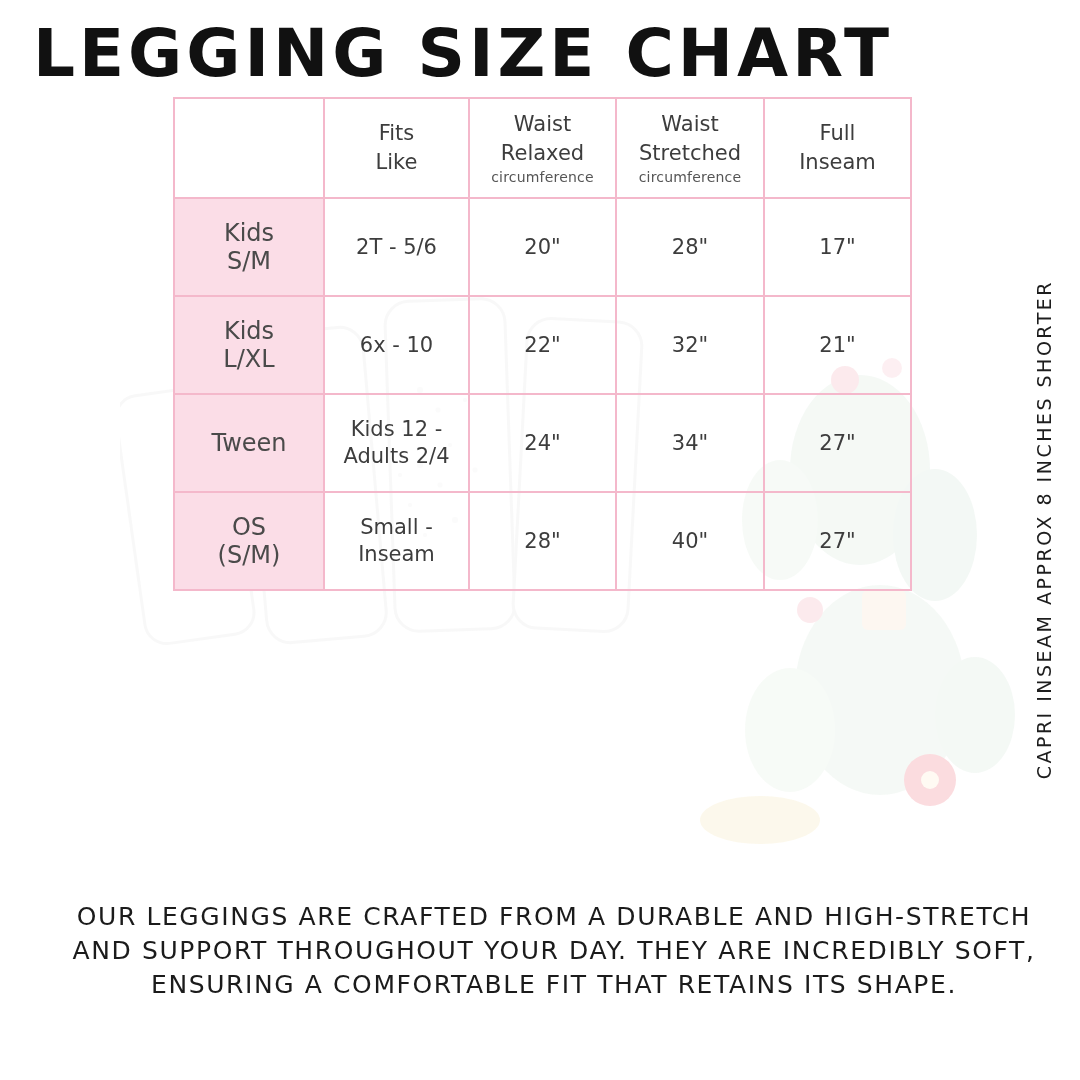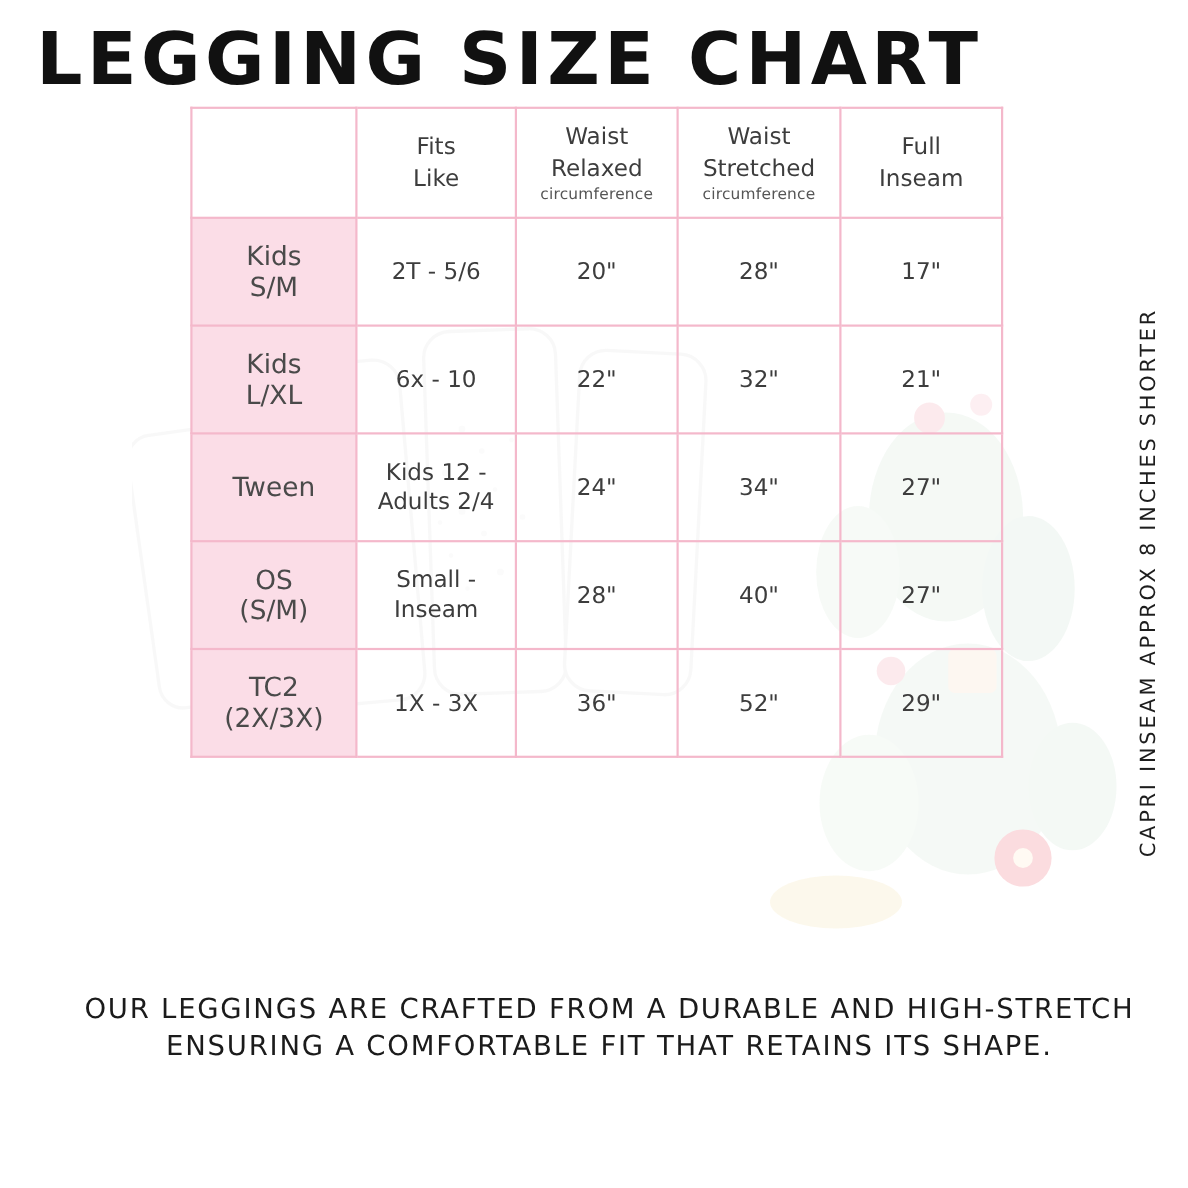--- a/index.html
+++ b/index.html
@@ -279,37 +279,25 @@
           <span class="twoline">(S/M)</span>
         </th>
         <td>
           <span class="twoline">Small -</span>
           <span class="twoline">Inseam</span>
         </td>
         <td>28"</td>
         <td>40"</td>
         <td>27"</td>
       </tr>
-      <tr>
-        <th class="row-label">
-          <span class="twoline">TC2</span>
-          <span class="twoline">(2X/3X)</span>
-        </th>
-        <td>
-          <span class="twoline">1X - 3X</span>
-          <span class="twoline"></span>
-        </td>
-        <td>36"</td>
-        <td>52"</td>
-        <td>29"</td>
-      </tr>
     </tbody>
   </table>
 </div>
 
 <div class="side-note">
   <span>CAPRI INSEAM APPROX 8 INCHES SHORTER</span>
 </div>
 
 <div class="footer">
   <p>OUR LEGGINGS ARE CRAFTED FROM A DURABLE AND HIGH-STRETCH</p>
+  <p>AND SUPPORT THROUGHOUT YOUR DAY. THEY ARE INCREDIBLY SOFT,</p>
   <p>ENSURING A COMFORTABLE FIT THAT RETAINS ITS SHAPE.</p>
 </div>
 
 </body></html>

